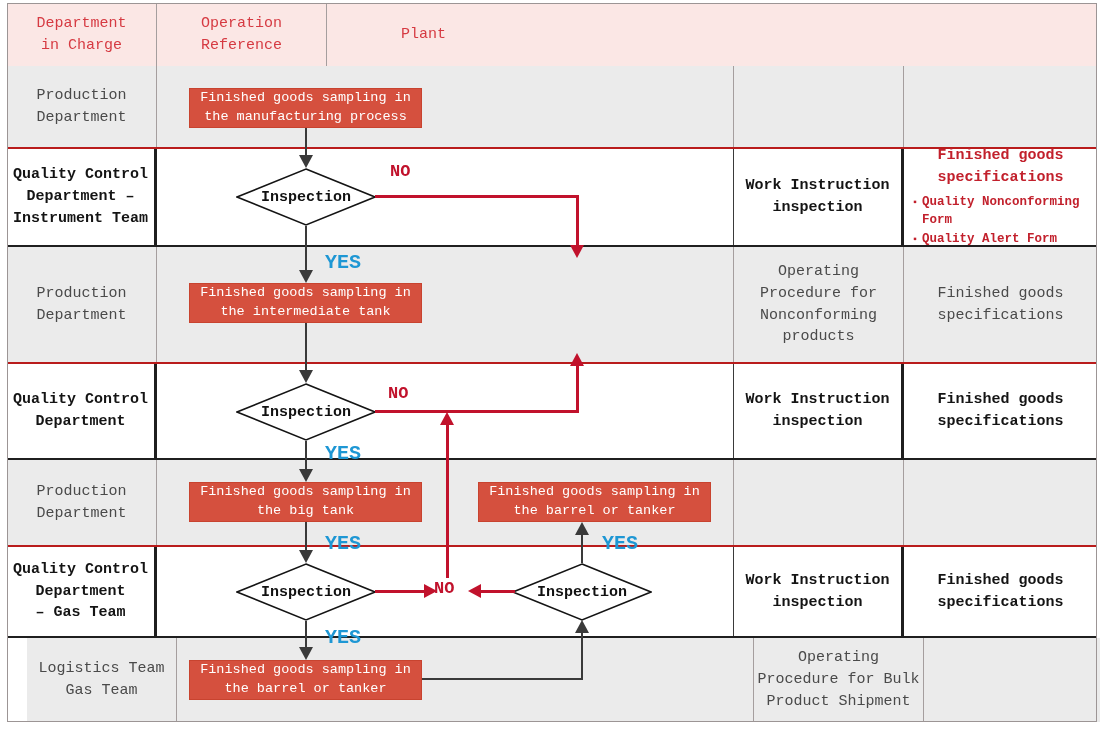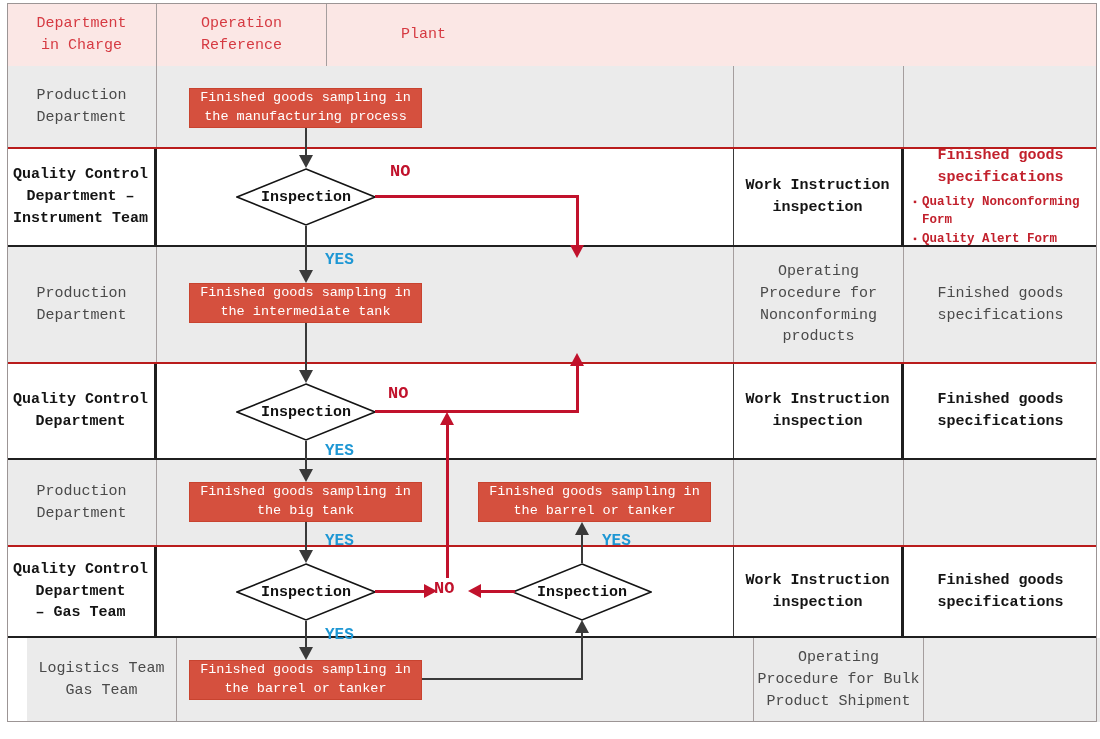--- a/index.html
+++ b/index.html
@@ -38,21 +38,21 @@
   .ln{position:absolute;background:#3a3a3a;}
   .ln.red{background:#c1122c;}
   .ah{position:absolute;width:0;height:0;}
   .ah.down{border-left:7px solid transparent;border-right:7px solid transparent;border-top:13px solid #3a3a3a;}
   .ah.up{border-left:7px solid transparent;border-right:7px solid transparent;border-bottom:13px solid #3a3a3a;}
   .ah.red.down{border-top-color:#c1122c;}
   .ah.red.up{border-bottom-color:#c1122c;}
   .ah.red.right{border-top:7px solid transparent;border-bottom:7px solid transparent;border-left:13px solid #c1122c;}
   .ah.red.left{border-top:7px solid transparent;border-bottom:7px solid transparent;border-right:13px solid #c1122c;}
   .lbl-no{position:absolute;color:#c1122c;font-weight:bold;font-size:17px;}
-  .lbl-yes{position:absolute;color:#1e97d4;font-weight:bold;font-size:16px;}
+  .lbl-yes{position:absolute;color:#1e97d4;font-weight:bold;font-size:20px;}
   .note{position:absolute;left:482px;top:258px;width:208px;height:95px;background:#ebebeb;
         border:2px solid #4d4d4d;box-sizing:border-box;padding:8px 6px 0 10px;color:#2b2b2b;
         font-size:13px;}
   .note .item{white-space:pre-line;margin-bottom:5px;line-height:1.3;text-align:left;}
 </style>
 </head>
 <body>
 
 <div class="stage">
 

